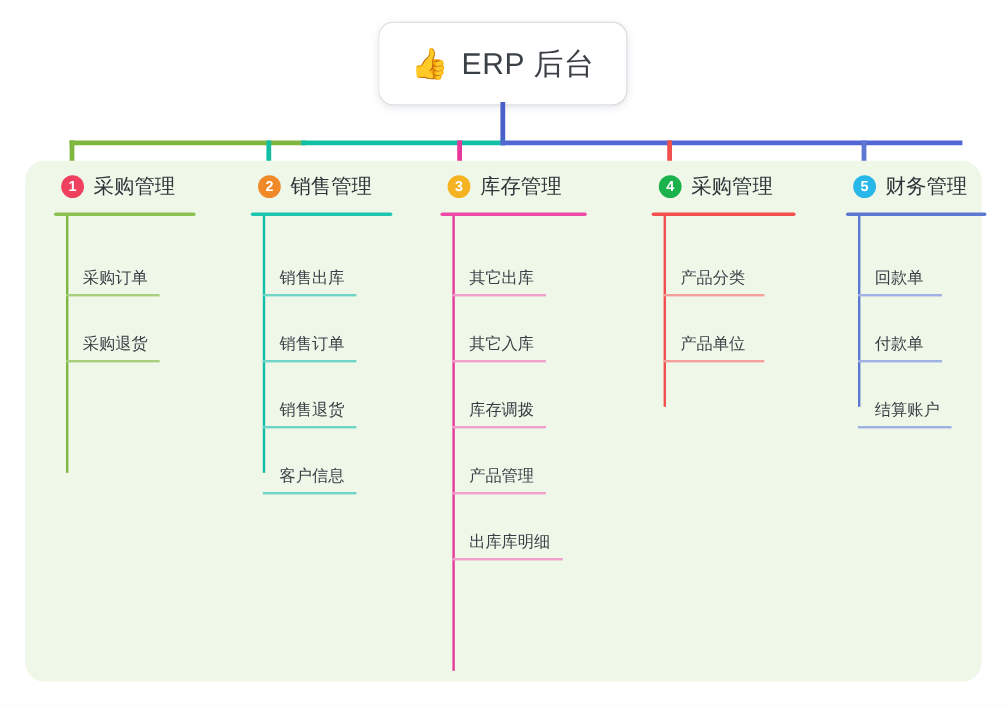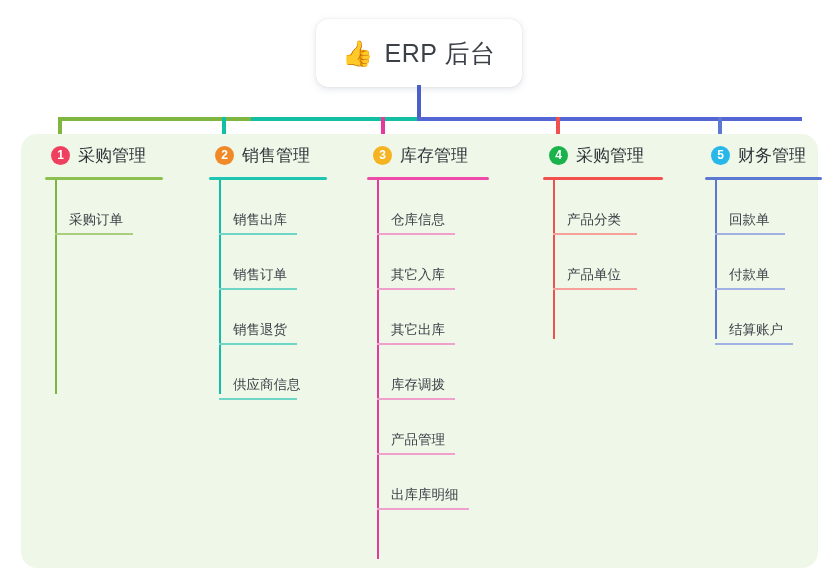--- a/index.html
+++ b/index.html
@@ -98,21 +98,21 @@
     white-space: nowrap;
   }
   .col-rule {
     height: 3px;
     margin-top: 9px;
     border-radius: 2px;
   }
   .items {
     position: relative;
     margin-top: 0;
-    padding-top: 4px;
+    padding-top: 16px;
     text-decoration: underline;
   }
   .rail {
     position: absolute;
     left: 22px;
     top: 0;
     width: 2px;
   }
   .item {
     position: relative;
@@ -163,20 +163,24 @@
           <span class="badge" style="background: rgb(239, 64, 96);">1</span>
           <span class="col-title">采购管理</span>
         </div>
         <div class="col-rule" style="background: rgb(140, 193, 82); width: 118px; margin-left: 12px;"></div>
         <div class="items">
           <div class="rail" style="background: rgb(127, 182, 63); height: 214px;"></div>
           <div class="item">
             <span class="item-label">采购订单</span>
             <div class="item-rule" style="background: rgb(168, 207, 126); width: 78px;"></div>
           </div>
+          <div class="item">
+            <span class="item-label">采购退货</span>
+            <div class="item-rule" style="background: rgb(168, 207, 126); width: 78px;"></div>
+          </div>
         </div>
       </div>
       <div class="column" style="left: 197px; width: 150px;">
         <div class="col-head">
           <span class="badge" style="background: rgb(240, 138, 40);">2</span>
           <span class="col-title">销售管理</span>
         </div>
         <div class="col-rule" style="background: rgb(30, 197, 176); width: 118px; margin-left: 12px;"></div>
         <div class="items">
           <div class="rail" style="background: rgb(18, 191, 165); height: 214px;"></div>
@@ -186,43 +190,39 @@
           </div>
           <div class="item">
             <span class="item-label">销售订单</span>
             <div class="item-rule" style="background: rgb(111, 214, 199); width: 78px;"></div>
           </div>
           <div class="item">
             <span class="item-label">销售退货</span>
             <div class="item-rule" style="background: rgb(111, 214, 199); width: 78px;"></div>
           </div>
           <div class="item">
-            <span class="item-label">供应商信息</span>
+            <span class="item-label">客户信息</span>
             <div class="item-rule" style="background: rgb(111, 214, 199); width: 78px;"></div>
           </div>
         </div>
       </div>
       <div class="column" style="left: 355px; width: 155px;">
         <div class="col-head">
           <span class="badge" style="background: rgb(245, 178, 33);">3</span>
           <span class="col-title">库存管理</span>
         </div>
         <div class="col-rule" style="background: rgb(238, 74, 168); width: 122px; margin-left: 12px;"></div>
         <div class="items">
           <div class="rail" style="background: rgb(230, 57, 155); height: 379px;"></div>
           <div class="item">
-            <span class="item-label">仓库信息</span>
+            <span class="item-label">其它出库</span>
             <div class="item-rule" style="background: rgb(239, 160, 204); width: 78px;"></div>
           </div>
           <div class="item">
             <span class="item-label">其它入库</span>
-            <div class="item-rule" style="background: rgb(239, 160, 204); width: 78px;"></div>
-          </div>
-          <div class="item">
-            <span class="item-label">其它出库</span>
             <div class="item-rule" style="background: rgb(239, 160, 204); width: 78px;"></div>
           </div>
           <div class="item">
             <span class="item-label">库存调拨</span>
             <div class="item-rule" style="background: rgb(239, 160, 204); width: 78px;"></div>
           </div>
           <div class="item">
             <span class="item-label">产品管理</span>
             <div class="item-rule" style="background: rgb(239, 160, 204); width: 78px;"></div>
           </div>

